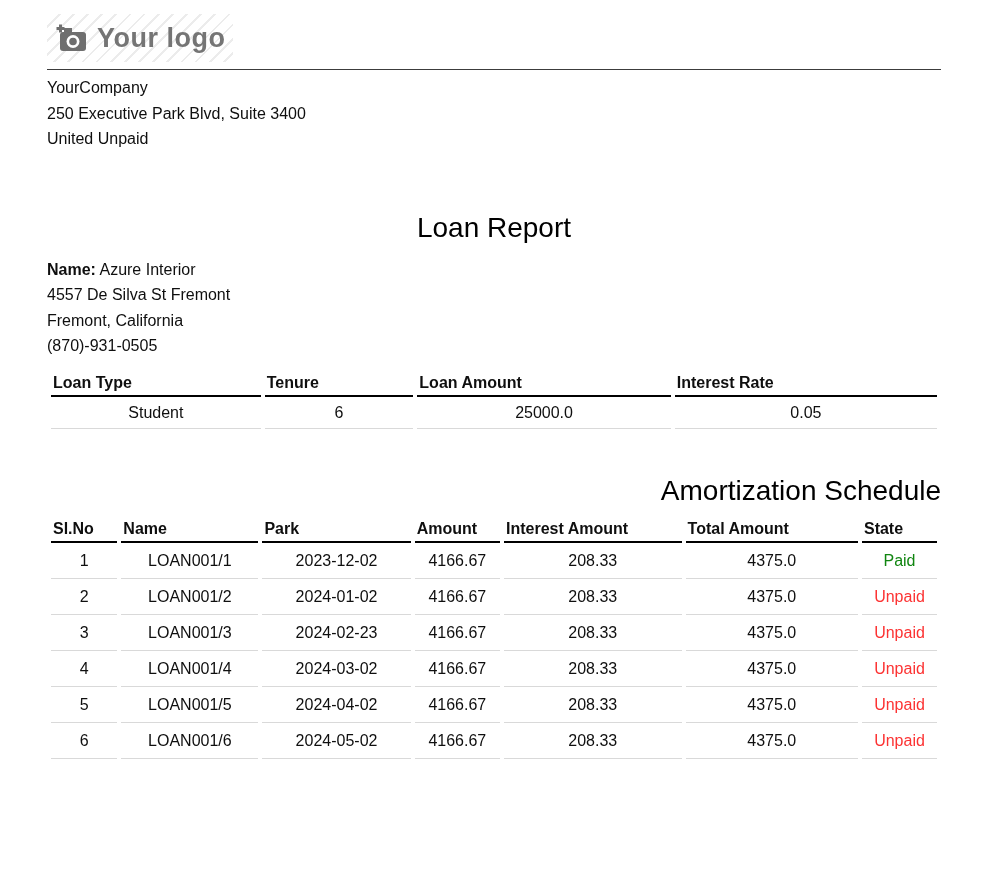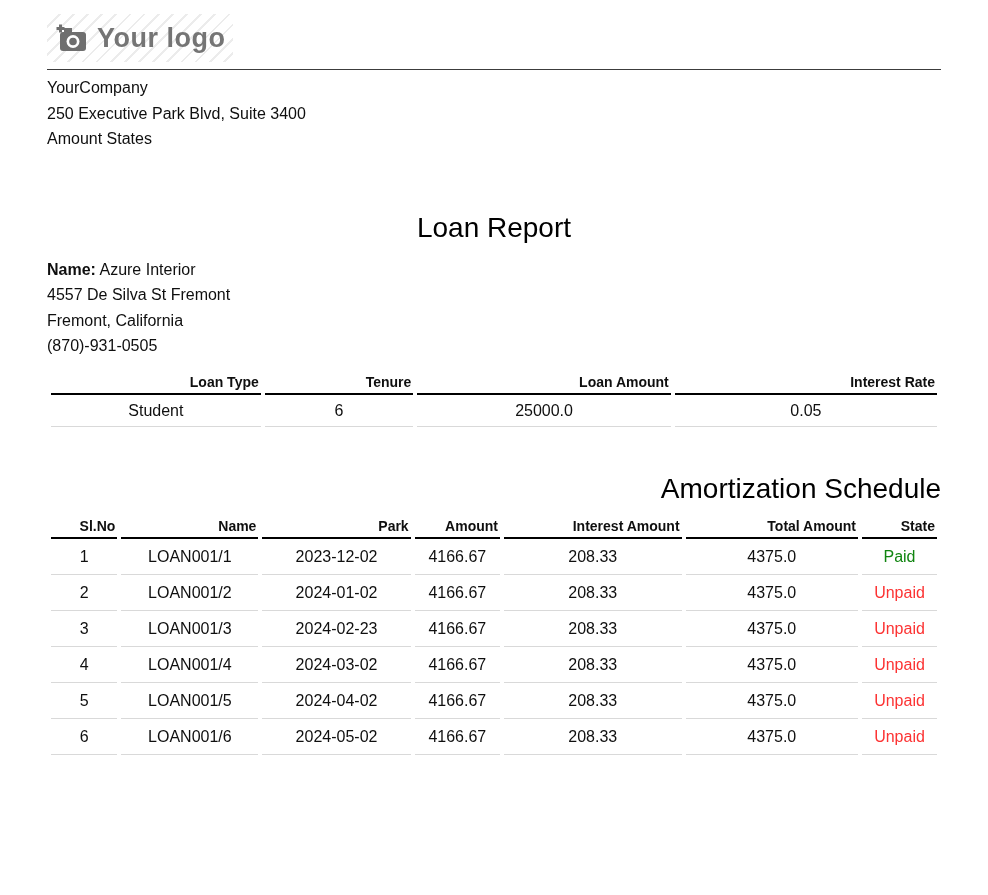--- a/index.html
+++ b/index.html
@@ -19,21 +19,21 @@
   .header-rule{border:none;border-top:1px solid #3c3c3c;margin:7px 0 5px 0;height:0;}
   .addr-line{line-height:25.5px;}
   
   .report-title{font-size:28px;font-weight:400;text-align:center;margin:60px 0 13px 0;color:#000;}
   .sched-title{font-size:28px;font-weight:400;text-align:right;margin:46px 0 10px 0;color:#000;}
   
   .cust-line{line-height:25.5px;}
   .b{font-weight:bold;margin-top:39px;}
   
   table{width:100%;border-collapse:separate;border-spacing:4px 0;table-layout:fixed;}
-  th{font-weight:bold;text-align:right;padding:3px 2px;border-bottom:2px solid #000;font-size:14px;}
+  th{font-weight:bold;text-align:left;padding:3px 2px;border-bottom:2px solid #000;font-size:16px;}
   td{text-align:center;font-size:16px;}
   .loan-table{margin-top:12px;}
   .loan-table td{padding:7px 2px 6px 2px;border-bottom:1px solid #d9d9d9;}
   .sched-table td{padding:9px 2px 8px 2px;border-bottom:1px solid #d9d9d9;}
 </style>
 </head>
 <body>
 
 <div class="page">
 
@@ -47,21 +47,21 @@
       <circle cx="19" cy="18.5" r="3.8" fill="#6f6f6f"></circle>
     </svg>
     <span class="logo-text">Your logo</span>
   </div>
 
   <hr class="header-rule">
 
   <div>
     <div class="addr-line">YourCompany</div>
     <div class="addr-line">250 Executive Park Blvd, Suite 3400</div>
-    <div class="addr-line">Amount States</div>
+    <div class="addr-line">United Unpaid</div>
   </div>
 
   <div class="report-title">Loan Report</div>
 
   <div>
     <div class="cust-line">
       <span class="b">Name:</span>
       <span>Azure Interior</span>
     </div>
     <div class="cust-line">4557 De Silva St Fremont</div>

